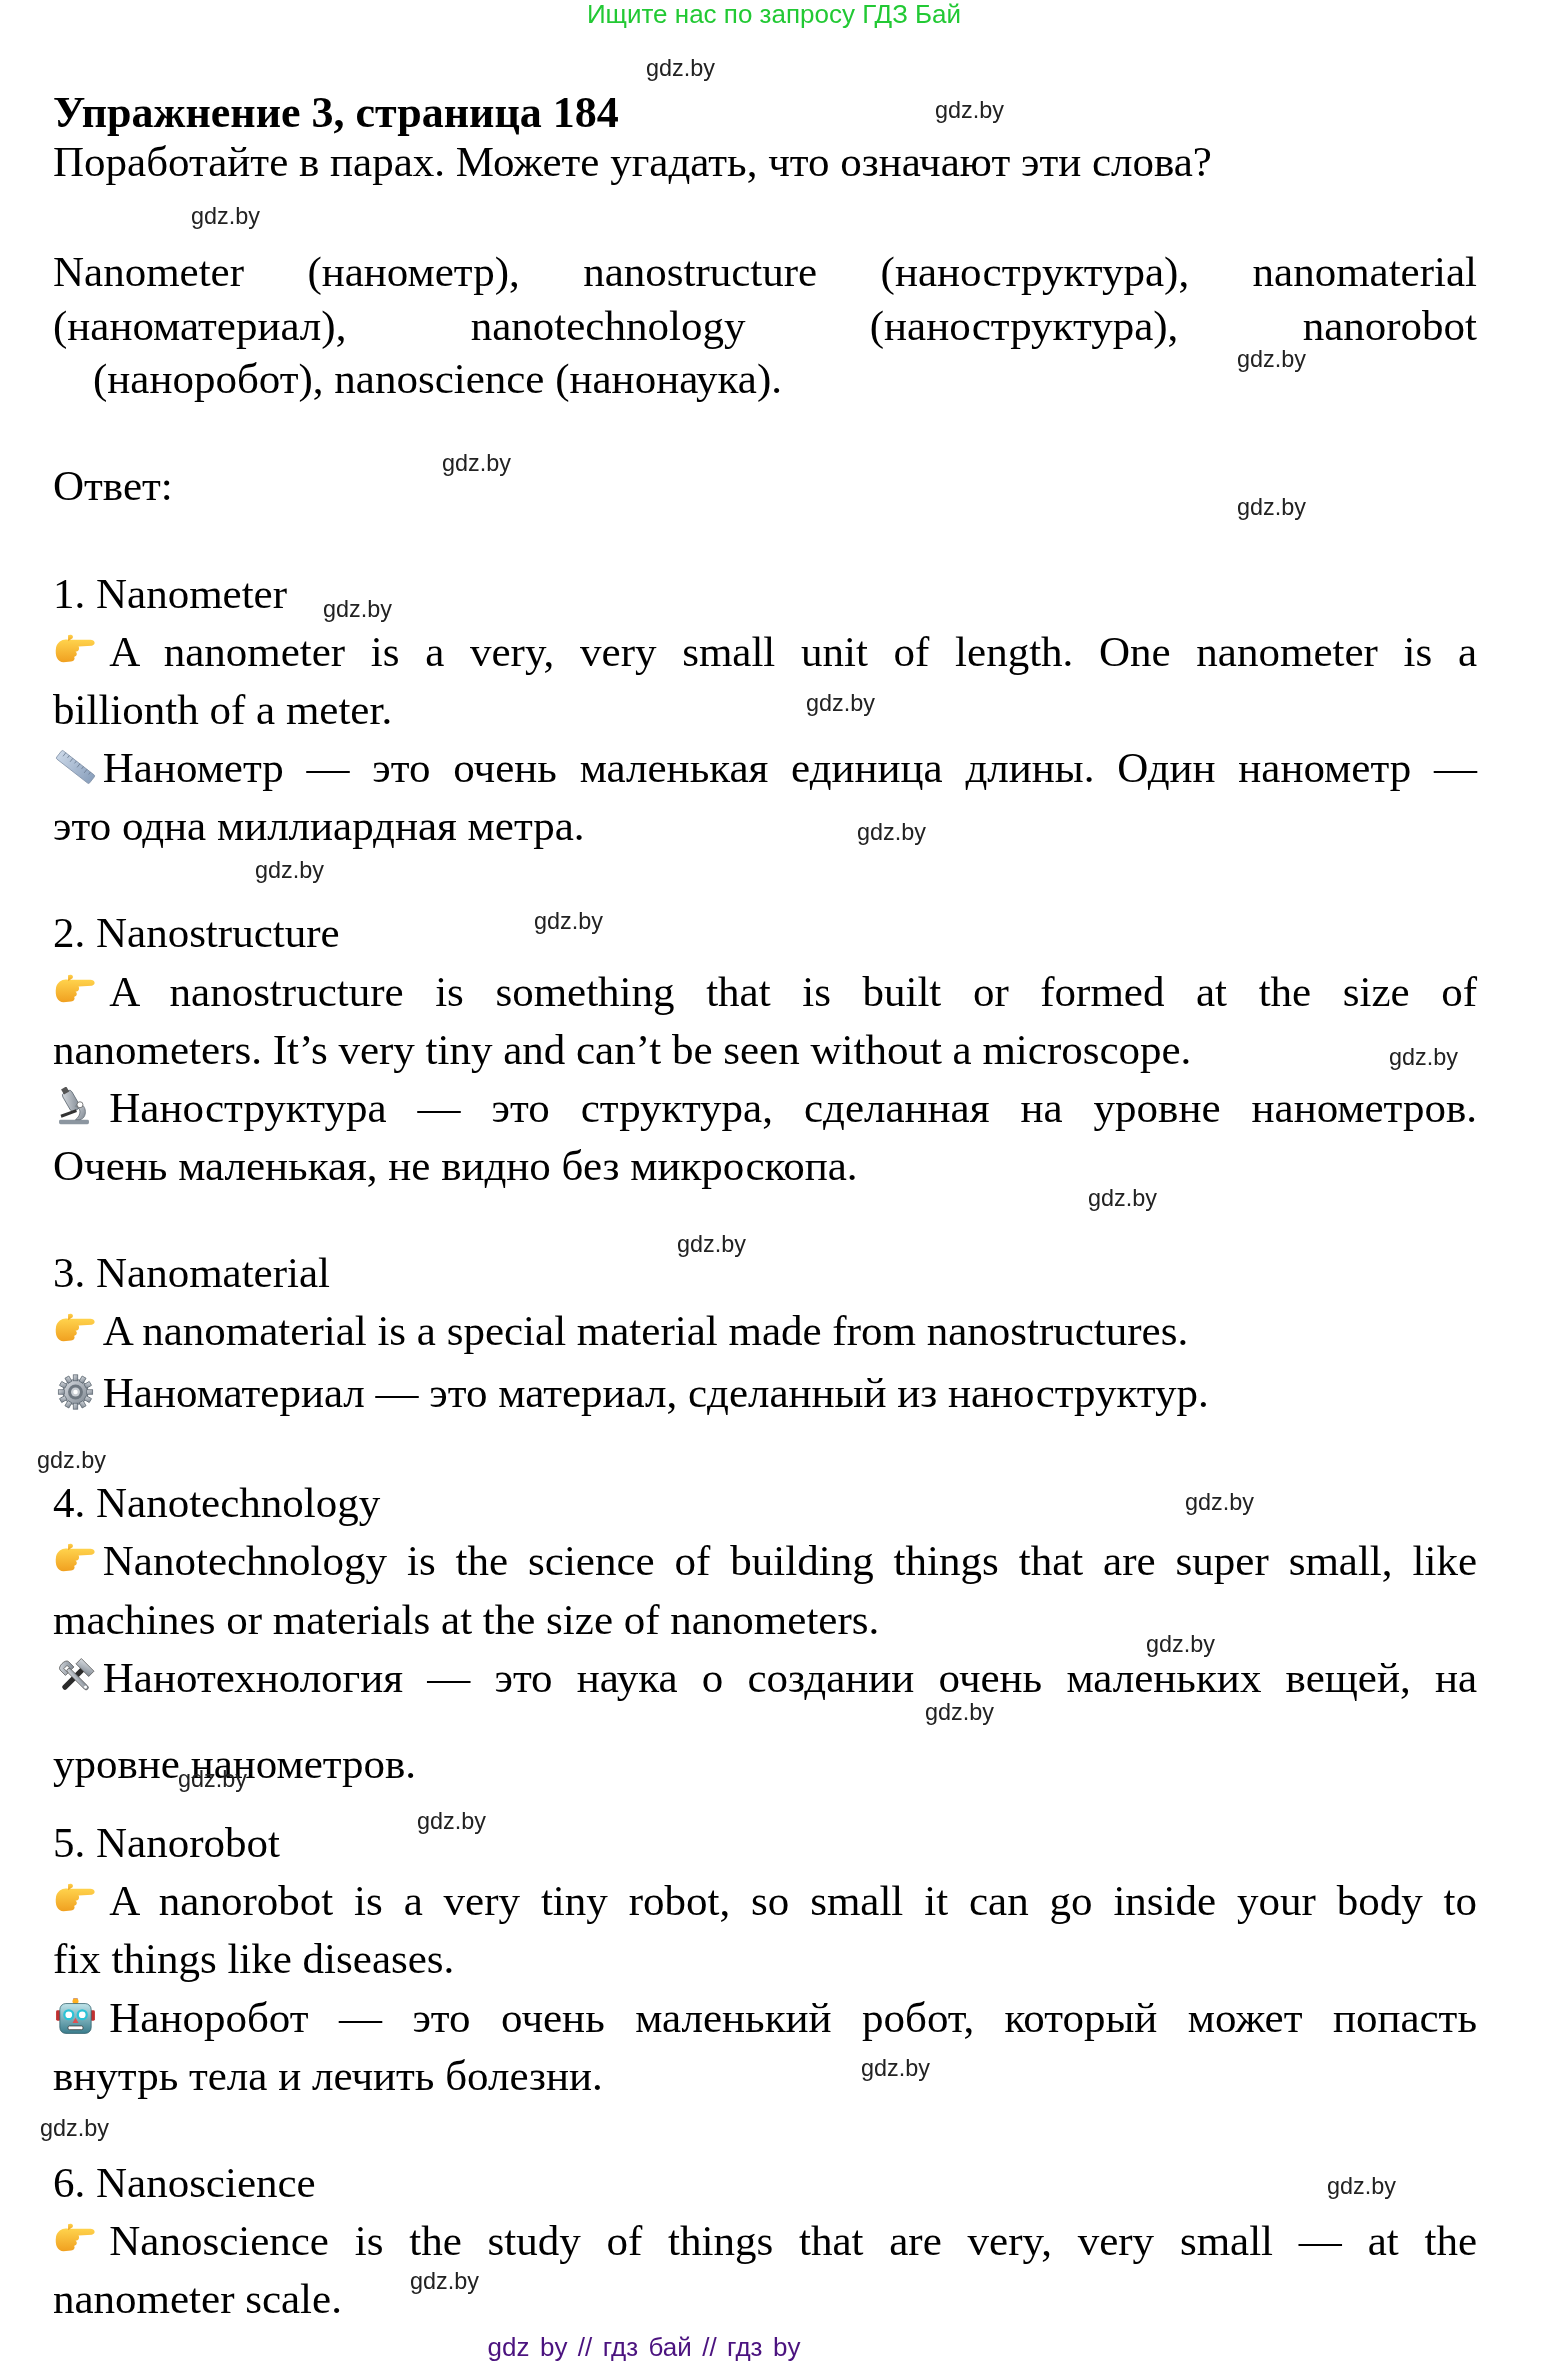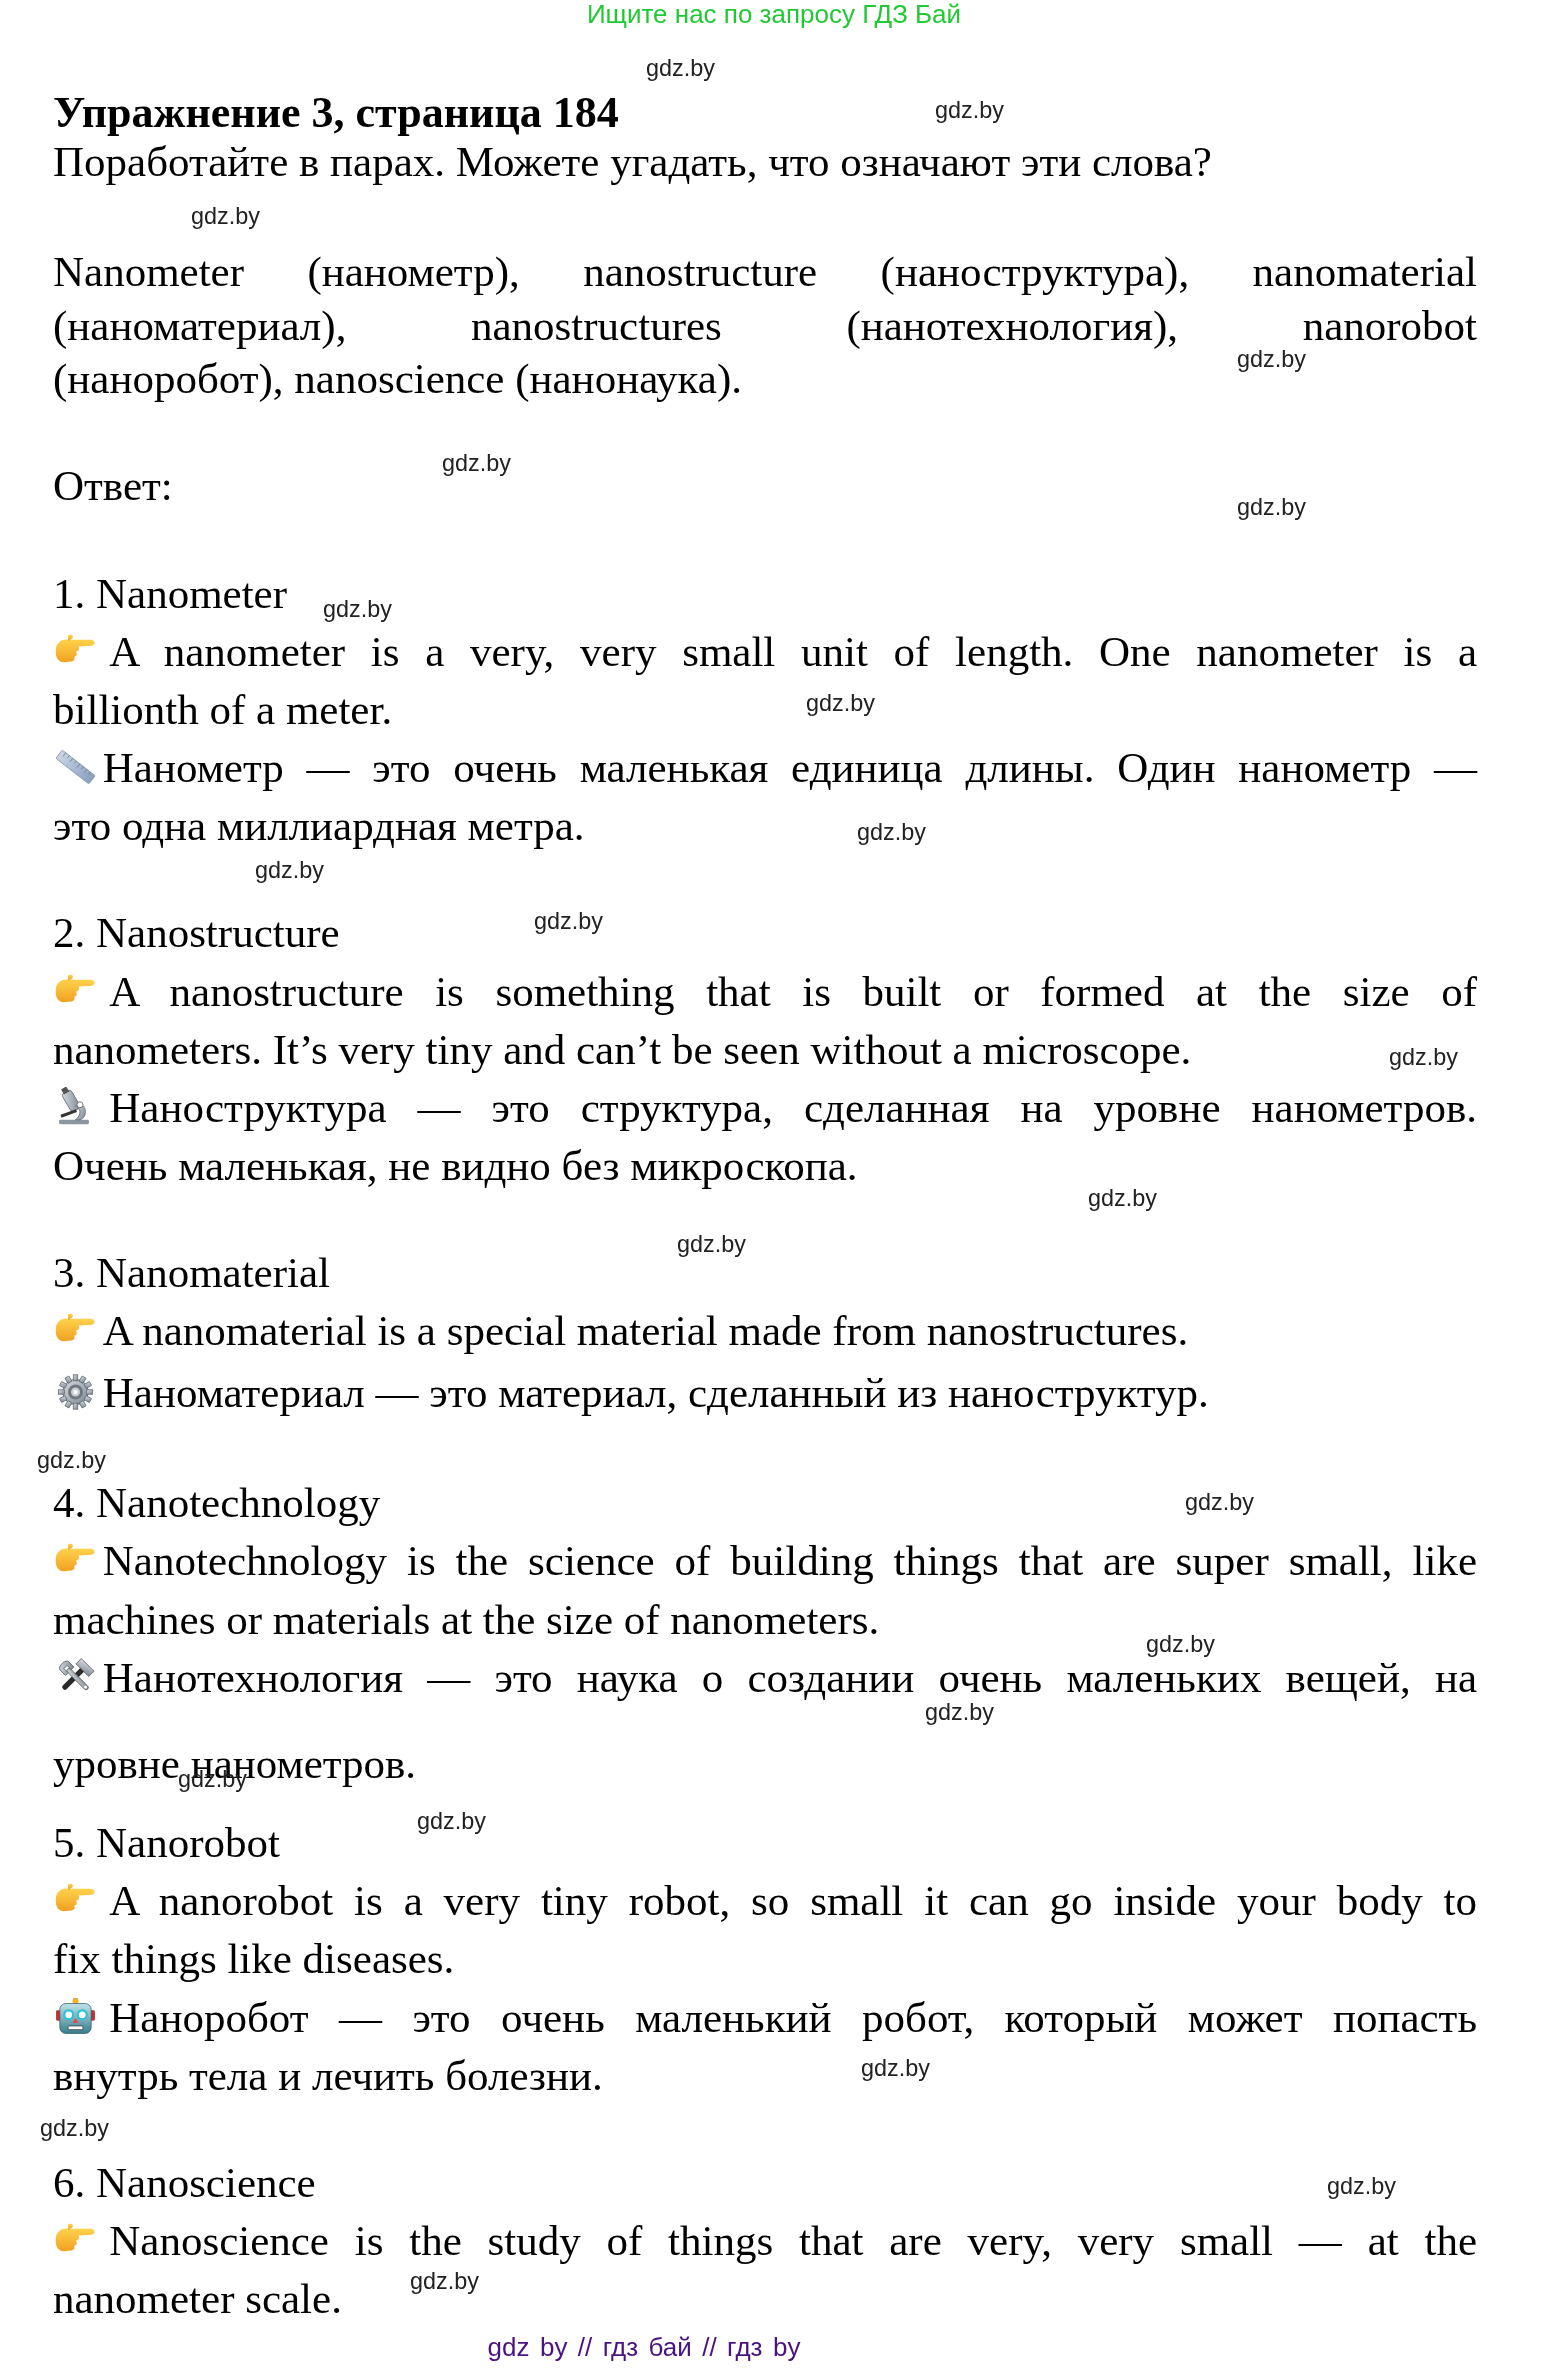--- a/index.html
+++ b/index.html
@@ -109,22 +109,22 @@
     </symbol>
   </defs>
 </svg>
 
 <div class="top-banner">Ищите нас по запросу ГДЗ Бай</div>
 
 <div class="line heading" style="top:87px;">Упражнение 3, страница 184</div>
 <div class="line" style="top:136px;">Поработайте в парах. Можете угадать, что означают эти слова?</div>
 
 <div class="line just" style="top:246px;">Nanometer (нанометр), nanostructure (наноструктура), nanomaterial</div>
-<div class="line just" style="top:300px;">(наноматериал), nanostructures (нанотехнология), nanorobot</div>
-<div class="line" style="top:353px;">(наноробот), nanoscience (нанонаука).</div>
+<div class="line just" style="top:300px;">(наноматериал), nanotechnology (наноструктура), nanorobot</div>
+<div class="line" style="top:353px;margin-left:40px;">(наноробот), nanoscience (нанонаука).</div>
 
 <div class="line" style="top:460px;">Ответ:</div>
 
 <div class="line" style="top:568px;">1. Nanometer</div>
 <div class="line just" style="top:626px;"><span class="ico"><svg viewBox="0 0 56 50" width="45" height="40">
         <use href="#sym-hand"></use>
       </svg></span><span>A nanometer is a very, very small unit of length. One nanometer is a</span></div>
 <div class="line" style="top:684px;">billionth of a meter.</div>
 <div class="line just" style="top:742px;"><span class="ico tight"><svg viewBox="0 0 56 50" width="45" height="40">
         <use href="#sym-ruler"></use>

